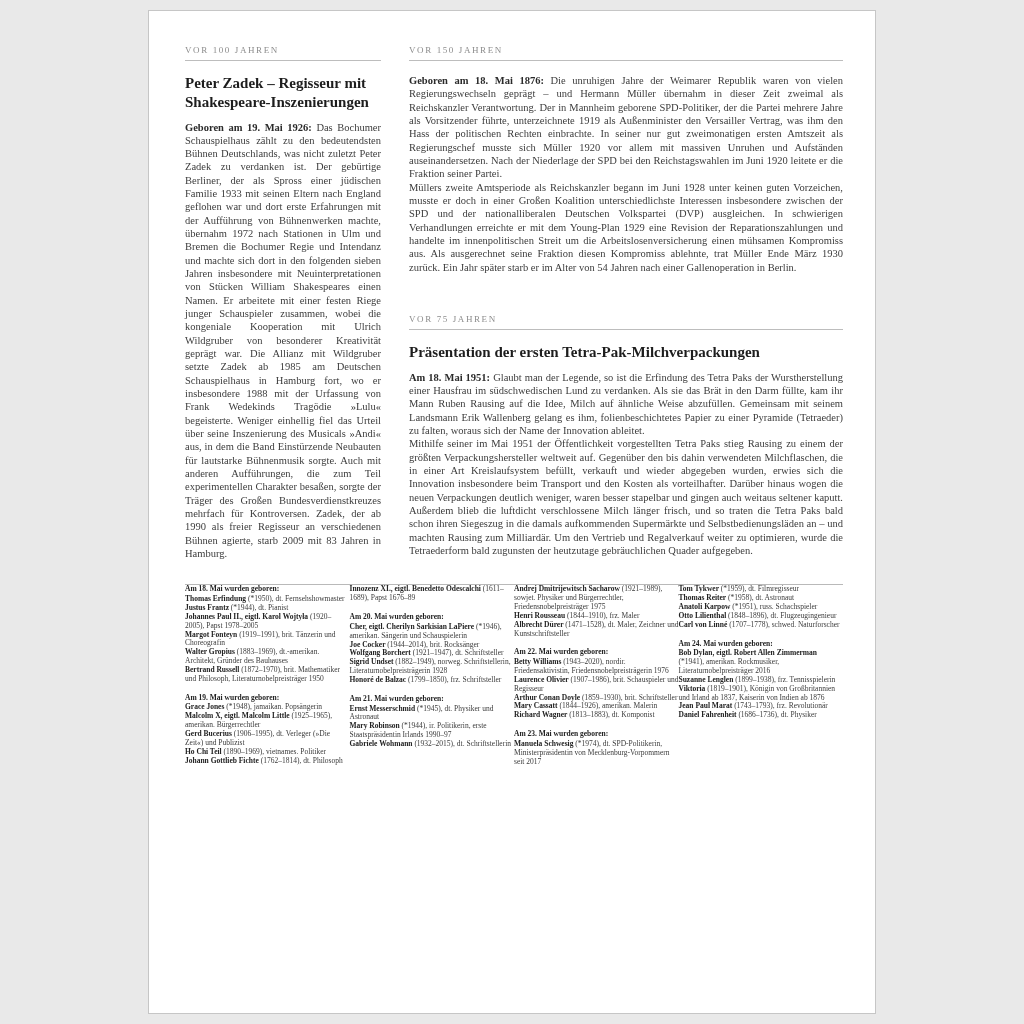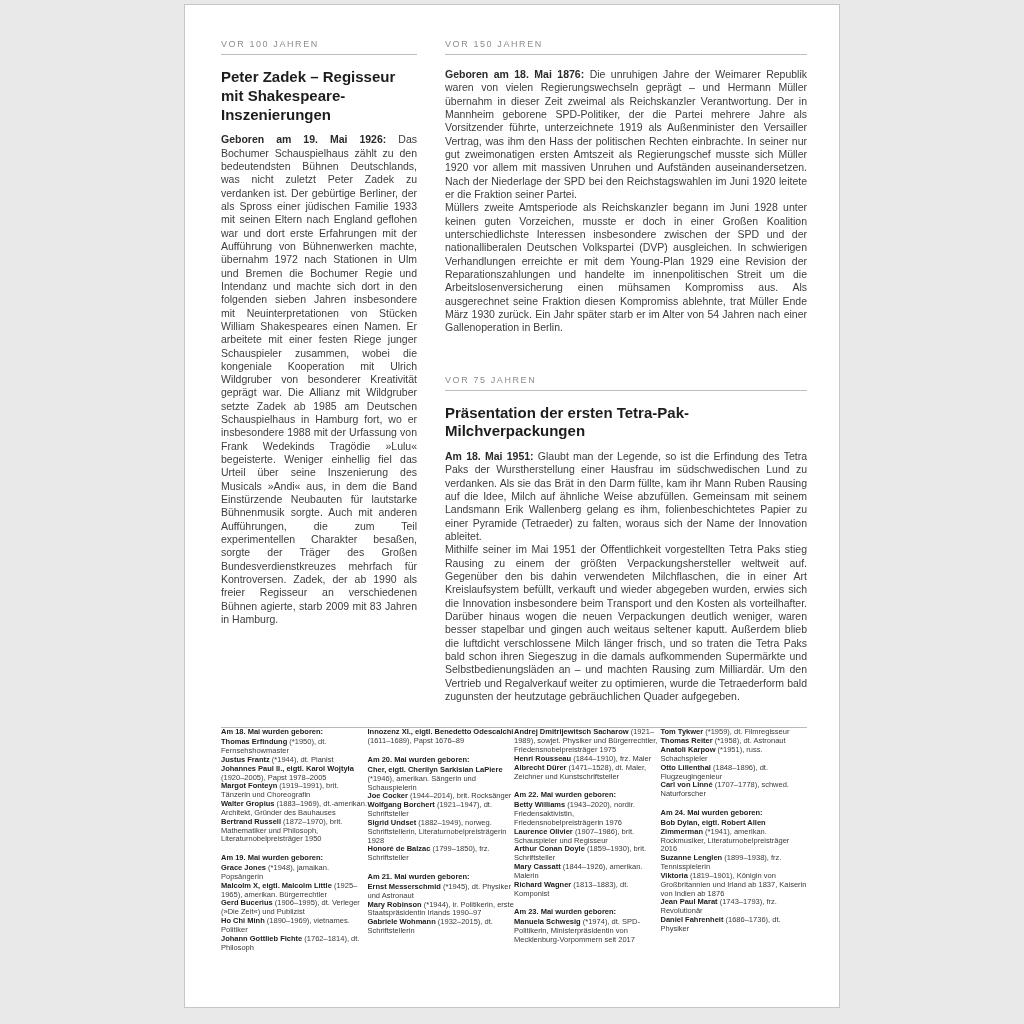--- a/index.html
+++ b/index.html
@@ -9,28 +9,29 @@
     font-family: "Liberation Sans", "DejaVu Sans", sans-serif;
     -webkit-font-smoothing: antialiased;
   }
   .viewport {
     width: 1024px;
     height: 1024px;
     background: #e9e9e9;
     overflow: hidden;
   }
   .page {
-    width: 656px;
+    width: 728px;
     height: 1004px;
-    margin: 4px auto 0 auto;
+    margin: 10px auto 0 auto;
     background: #ffffff;
     border: 1px solid #c6c6c6;
     box-sizing: border-box;
     padding: 34px 32px 0 36px;
     overflow: hidden;
+    font-family: Liberation Serif, serif;
   }
   .articles-row {
     display: flex;
     gap: 28px;
   }
   .col-left {
     width: 196px;
     flex: none;
   }
   .col-right {
@@ -147,21 +148,21 @@
           <div class="bday-entry"><span class="bname">Thomas Erfindung </span><span>(*1950), dt. Fernsehshowmaster</span></div>
           <div class="bday-entry"><span class="bname">Justus Frantz </span><span>(*1944), dt. Pianist</span></div>
           <div class="bday-entry"><span class="bname">Johannes Paul II., eigtl. Karol Wojtyła </span><span>(1920–2005), Papst 1978–2005</span></div>
           <div class="bday-entry"><span class="bname">Margot Fonteyn </span><span>(1919–1991), brit. Tänzerin und Choreografin</span></div>
           <div class="bday-entry"><span class="bname">Walter Gropius </span><span>(1883–1969), dt.-amerikan. Architekt, Gründer des Bauhauses</span></div>
           <div class="bday-entry"><span class="bname">Bertrand Russell </span><span>(1872–1970), brit. Mathematiker und Philosoph, Literaturnobelpreisträger 1950</span></div>
           <div class="bday-header">Am 19. Mai wurden geboren:</div>
           <div class="bday-entry"><span class="bname">Grace Jones </span><span>(*1948), jamaikan. Popsängerin</span></div>
           <div class="bday-entry"><span class="bname">Malcolm X, eigtl. Malcolm Little </span><span>(1925–1965), amerikan. Bürgerrechtler</span></div>
           <div class="bday-entry"><span class="bname">Gerd Bucerius </span><span>(1906–1995), dt. Verleger (»Die Zeit«) und Publizist</span></div>
-          <div class="bday-entry"><span class="bname">Ho Chi Minh </span><span>(1890–1969), vietnames. Politiker</span></div>
+          <div class="bday-entry"><span class="bname">Ho Chi Teil </span><span>(1890–1969), vietnames. Politiker</span></div>
           <div class="bday-entry"><span class="bname">Johann Gottlieb Fichte </span><span>(1762–1814), dt. Philosoph</span></div>
         </div>
       <div class="bday-col">
           <div class="bday-entry"><span class="bname">Innozenz XI., eigtl. Benedetto Odescalchi </span><span>(1611–1689), Papst 1676–89</span></div>
           <div class="bday-header">Am 20. Mai wurden geboren:</div>
           <div class="bday-entry"><span class="bname">Cher, eigtl. Cherilyn Sarkisian LaPiere </span><span>(*1946), amerikan. Sängerin und Schauspielerin</span></div>
           <div class="bday-entry"><span class="bname">Joe Cocker </span><span>(1944–2014), brit. Rocksänger</span></div>
           <div class="bday-entry"><span class="bname">Wolfgang Borchert </span><span>(1921–1947), dt. Schriftsteller</span></div>
           <div class="bday-entry"><span class="bname">Sigrid Undset </span><span>(1882–1949), norweg. Schriftstellerin, Literaturnobelpreisträgerin 1928</span></div>
           <div class="bday-entry"><span class="bname">Honoré de Balzac </span><span>(1799–1850), frz. Schriftsteller</span></div>

